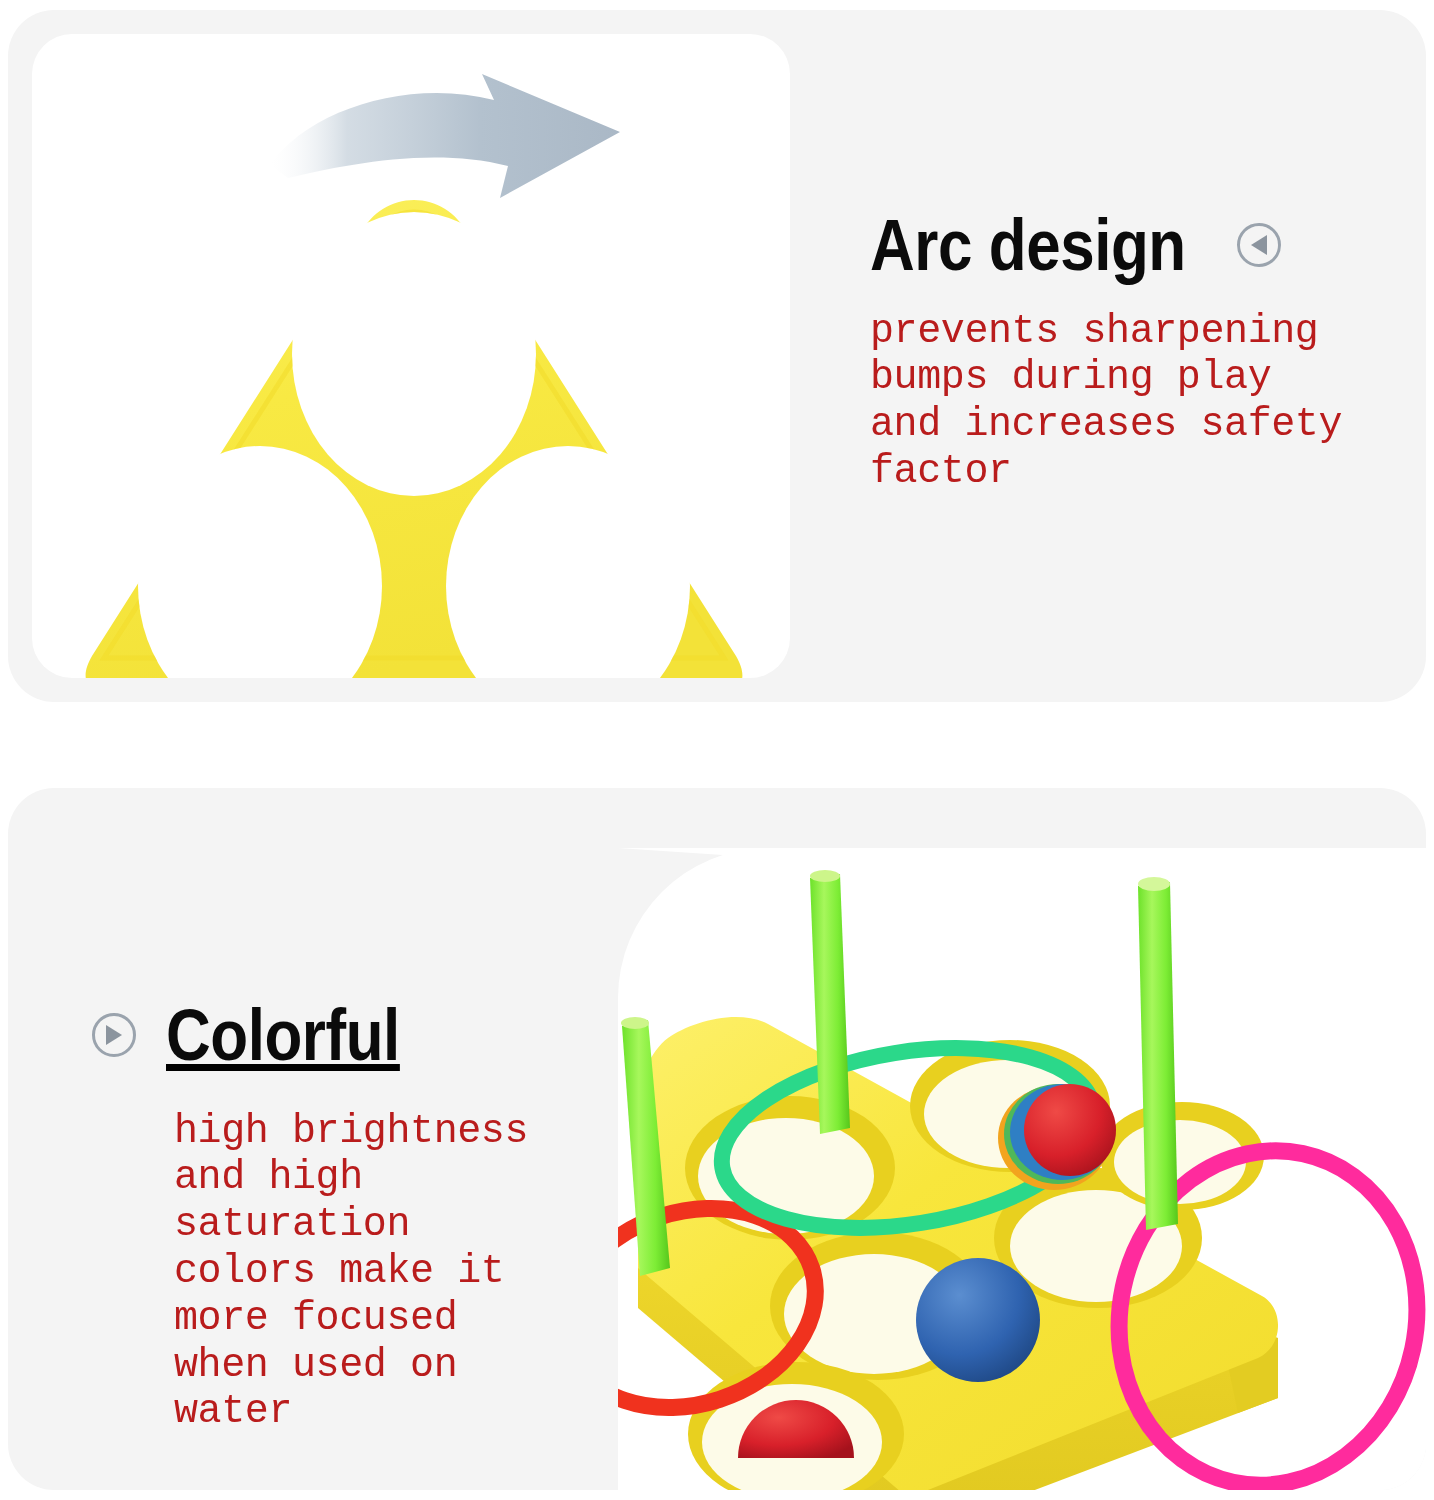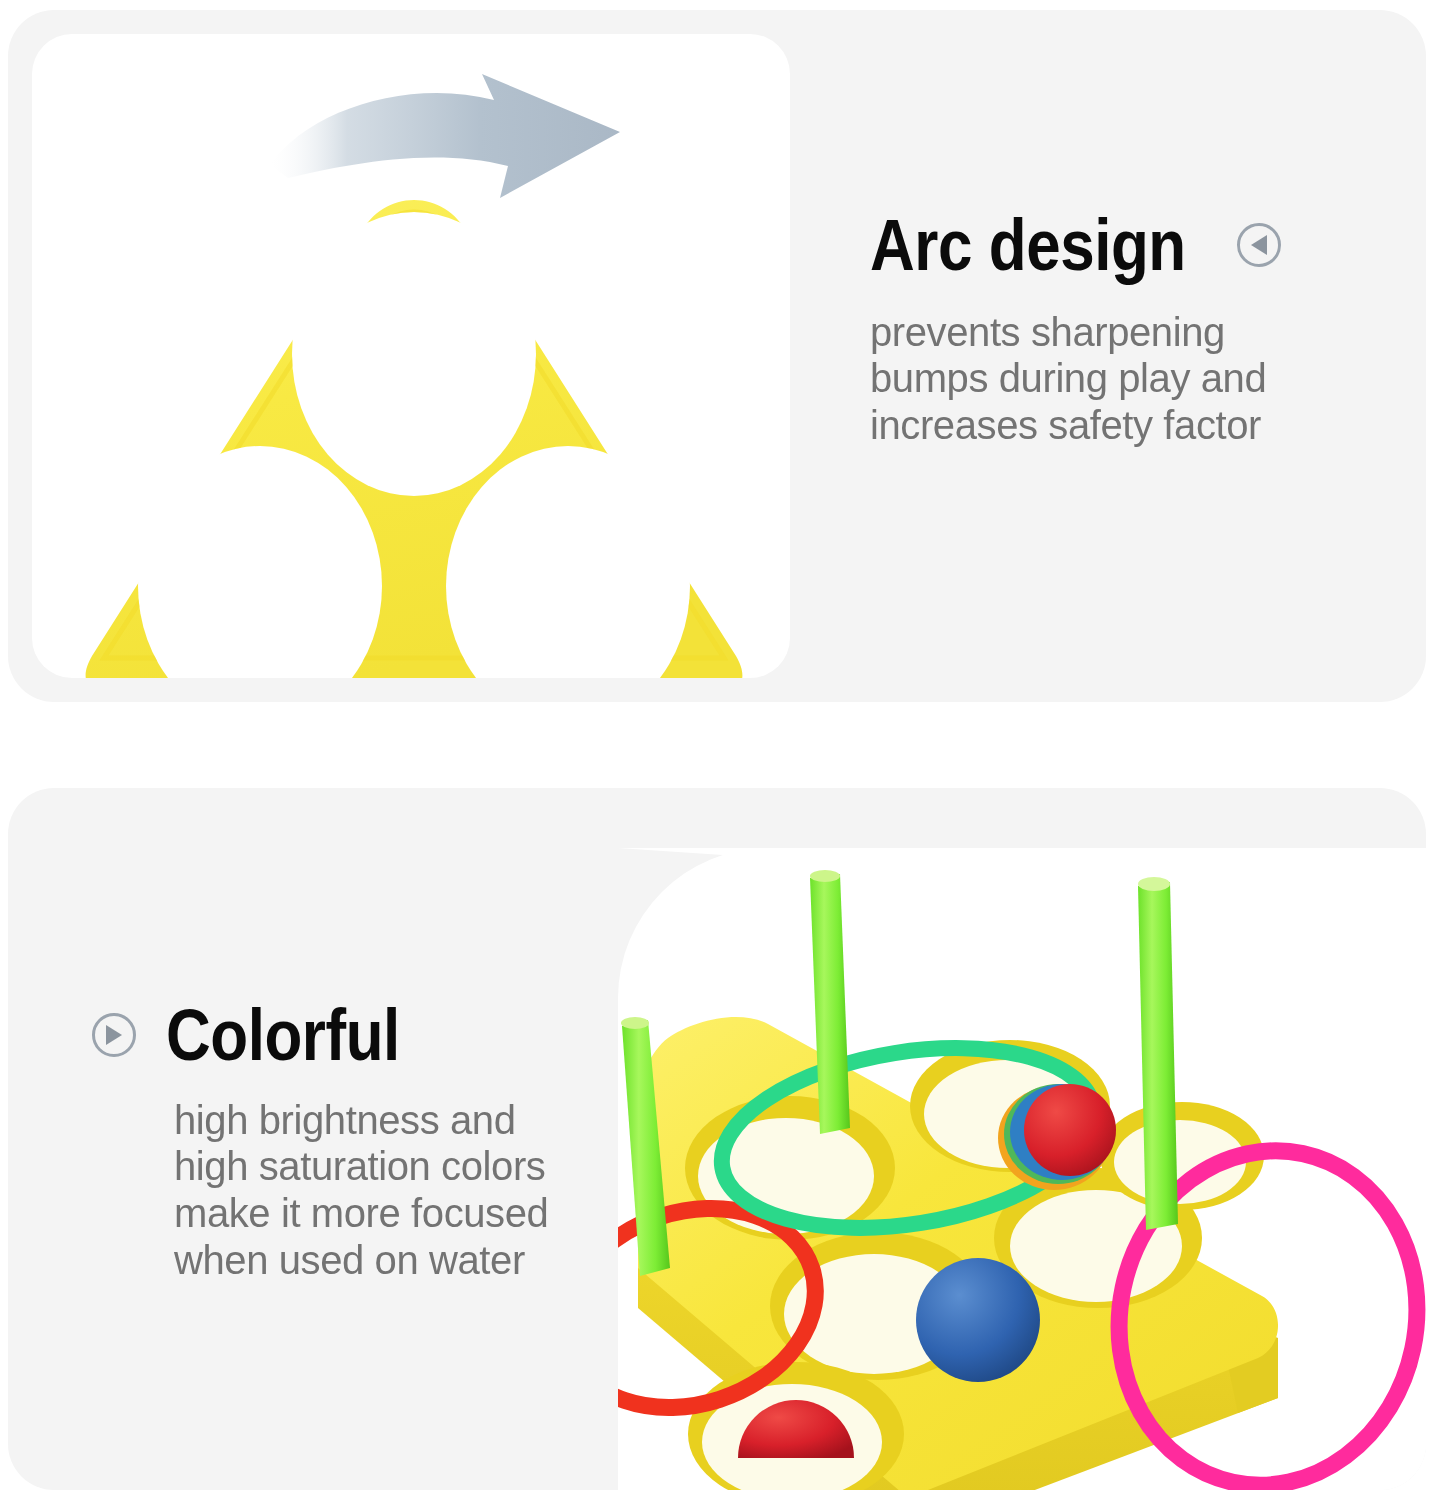--- a/index.html
+++ b/index.html
@@ -90,23 +90,24 @@
     letter-spacing: -0.5px;
     color: #0b0b0b;
     transform: scaleX(0.86);
     transform-origin: left center;
     white-space: nowrap;
   }
   .body-copy {
     margin-top: 28px;
     font-size: 40px;
     line-height: 1.17;
-    color: #737373;
+    color: #b91c1c;
     letter-spacing: -0.4px;
     max-width: 480px;
+    font-family: Liberation Mono, monospace;
   }
 
   .nav-dot {
     width: 44px;
     height: 44px;
     flex: 0 0 44px;
     border-radius: 50%;
     border: 3px solid #9aa3ad;
     background: #f4f4f4;
     display: flex;
@@ -124,23 +125,23 @@
   .nav-dot.right .tri { border-left: 16px solid #8b949e; }
 
   
   .colorful-text {
     position: absolute;
     left: 92px;
     top: 1000px;
     width: 520px;
     z-index: 4;
   }
-  .colorful-text .headline-row { gap: 30px; }
+  .colorful-text .headline-row { gap: 30px; text-decoration: underline; }
   .colorful-text .body-copy {
-    margin-top: 26px;
+    margin-top: 38px;
     margin-left: 82px;
     max-width: 400px;
   }
 
   .photo-panel {
     position: absolute;
     left: 610px;
     top: 60px;
     width: 808px;
     height: 642px;

